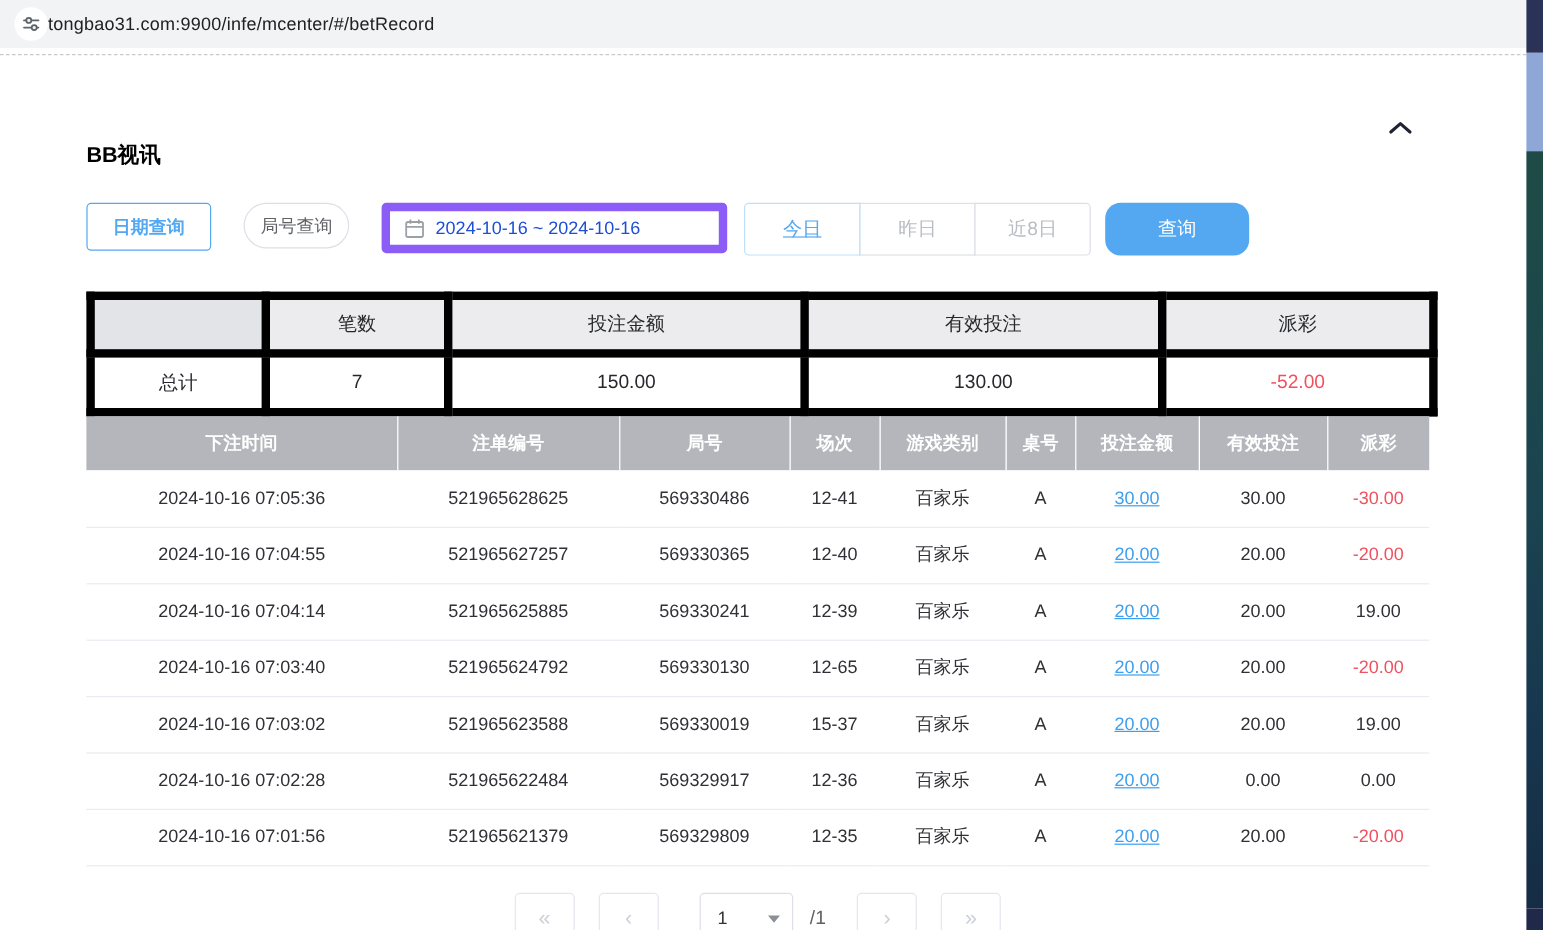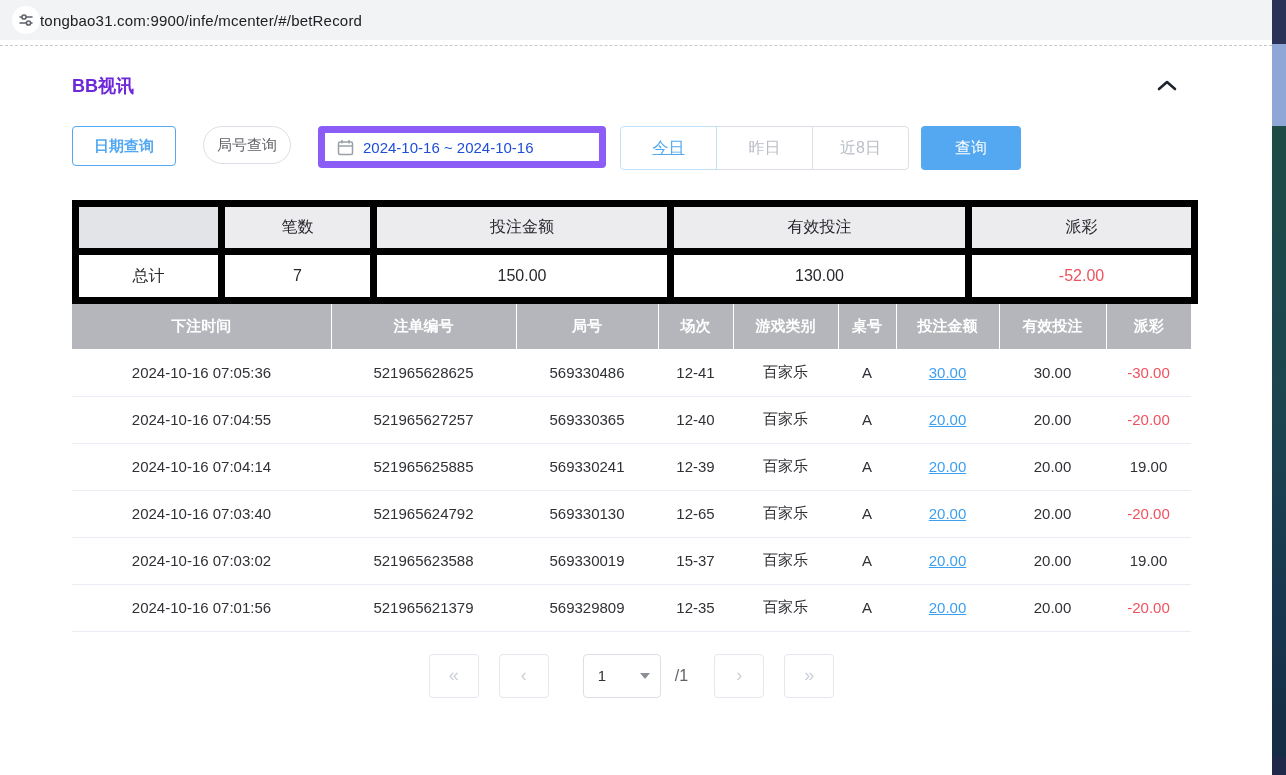--- a/index.html
+++ b/index.html
@@ -34,21 +34,21 @@
     border-top:1px dashed #c9c9c9;
   }
 
   
   .content {
     position:absolute; left:72px; top:46px; width:1119px;
     padding-top:28px;
   }
 
   .title-row { display:flex; align-items:center; justify-content:space-between; }
-  .panel-title { font-size:18px; font-weight:700; color:#6d28d9; }
+  .panel-title { font-size:18px; font-weight:700; color:#000000;margin-top:43px; }
   .collapse-btn { background:none; border:none; cursor:pointer; padding:4px 8px; margin-right:6px; }
 
   
   .filter-row { display:flex; align-items:flex-start; margin-top:28px; }
   .btn { background:#fff; cursor:pointer; font-family:inherit; }
   .btn-date-query {
     width:104px; height:40px; border:1px solid var(--accent,#53a8f1);
     border-radius:4px; color:var(--accent,#53a8f1); font-size:15px; font-weight:700;
   }
   .btn-round-query {
@@ -65,22 +65,22 @@
   .quick-group { display:flex; margin-left:14px; }
   .quick-btn {
     width:97px; height:44px; border:1px solid #dcdfe6;
     font-size:16px; color:#b9bdc5; background:#fff; cursor:pointer;
   }
   .quick-btn + .quick-btn { margin-left:-1px; }
   .quick-btn:first-child { border-radius:4px 0 0 4px; }
   .quick-btn:last-child { border-radius:0 4px 4px 0; }
   .quick-btn.active { color:var(--accent,#53a8f1); border-color:#bfe0f9; position:relative; z-index:1;text-decoration:underline; }
   .btn-search {
-    margin-left:12px; width:100px; height:44px;
-    background:var(--accent,#53a8f1); color:#fff; border:none; border-radius:4px;
+    margin-left:12px; width:120px; height:44px;
+    background:var(--accent,#53a8f1); color:#fff; border:none; border-radius:13px;
     font-size:16px; cursor:pointer;
   }
 
   
   table { border-collapse:collapse; width:1119px; table-layout:fixed; }
   .summary-table { margin-top:30px; }
   .summary-table th, .summary-table td {
     border:7px solid #000000; text-align:center;
     font-size:16px; color:#27282d;
   }
@@ -292,20 +292,31 @@
             <td>521965623588</td>
             <td>569330019</td>
             <td>15-37</td>
             <td>百家乐</td>
             <td>A</td>
             <td><a class="cell-link">20.00</a></td>
             <td>20.00</td>
             <td>19.00</td>
           </tr>
           <tr>
+            <td>2024-10-16 07:02:28</td>
+            <td>521965622484</td>
+            <td>569329917</td>
+            <td>12-36</td>
+            <td>百家乐</td>
+            <td>A</td>
+            <td><a class="cell-link">20.00</a></td>
+            <td>0.00</td>
+            <td>0.00</td>
+          </tr>
+          <tr>
             <td>2024-10-16 07:01:56</td>
             <td>521965621379</td>
             <td>569329809</td>
             <td>12-35</td>
             <td>百家乐</td>
             <td>A</td>
             <td><a class="cell-link">20.00</a></td>
             <td>20.00</td>
             <td class="neg">-20.00</td>
           </tr>

